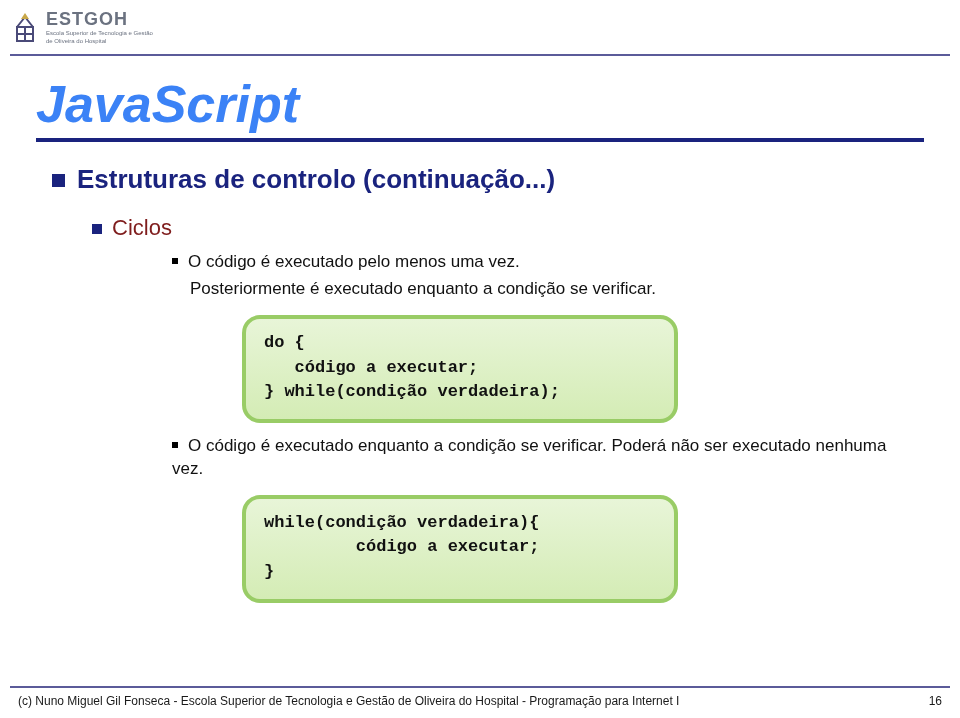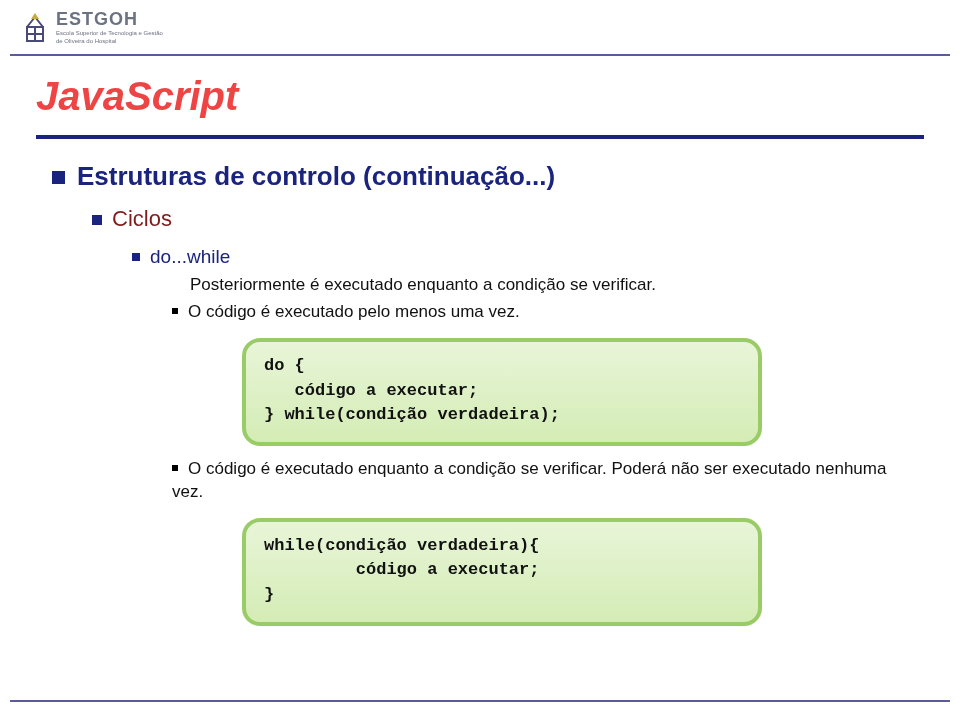--- a/index.html
+++ b/index.html
@@ -8,21 +8,21 @@
     height: 718px;
     background: #fff;
     font-family: Arial, Helvetica, sans-serif;
     position: relative;
     overflow: hidden;
   }
   .header {
     height: 54px;
     display: flex;
     align-items: center;
-    padding-left: 20px;
+    padding-left: 10px;
   }
   .logo {
     display: flex;
     align-items: center;
     gap: 6px;
   }
   .logo-mark {
     width: 30px;
     height: 38px;
     display: flex;
@@ -47,37 +47,37 @@
   }
   .divider-top {
     height: 2px;
     background: #5b5b99;
     margin: 0 10px;
   }
   .title {
     font-family: "Comic Sans MS", cursive, sans-serif;
     font-style: italic;
     font-weight: bold;
-    font-size: 40px;
-    color: #ef4444;
-    padding: 18px 0 16px 36px;
+    font-size: 52px;
+    color: #3b82f6;
+    padding: 18px 0 4px 36px;
   }
   .title-underline {
     height: 4px;
     background: #1a237e;
     margin: 0 36px 0 36px;
   }
   .content {
     padding: 22px 40px 0 52px;
   }
   .h1 {
     font-size: 26px;
     font-weight: bold;
     color: #1a237e;
-    margin-bottom: 14px;
+    margin-bottom: 20px;
   }
   .h1-bullet {
     display: inline-block;
     width: 13px;
     height: 13px;
     background: #1a237e;
     margin-right: 12px;
     vertical-align: 1px;
   }
   .h2 {
@@ -119,21 +119,21 @@
   .body-bullet {
     display: inline-block;
     width: 6px;
     height: 6px;
     background: #000;
     margin-right: 10px;
     vertical-align: 3px;
   }
   .code-box {
     margin: 14px 0 10px 190px;
-    width: 520px;
+    width: 436px;
     border: 4px solid #99cc66;
     border-radius: 18px;
     background: linear-gradient(#e8f5d8, #d4ecb5);
     padding: 12px 32px 14px 18px;
     font-family: "Courier New", Courier, monospace;
     font-weight: bold;
     font-size: 17px;
     color: #111;
     line-height: 1.45;
     white-space: pre;
@@ -185,36 +185,37 @@
 <div class="title-underline"></div>
 
 <div class="content">
   <div class="h1">
     <span class="h1-bullet"></span><span>Estruturas de controlo (continuação...)</span>
   </div>
   <div class="h2">
     <span class="h2-bullet"></span><span>Ciclos</span>
   </div>
 
-  <div class="h3">
-    <span class="h3-bullet"></span><span>do...while</span>
+  <div class="body-text">
+    <span class="body-bullet"></span><span>O código é executado pelo menos uma vez.</span>
   </div>
   <div class="body-text" style="margin-left:138px; text-indent:-18px; padding-left:18px; max-width:640px;">
     <span>Posteriormente é executado enquanto a condição se verificar.</span>
-  </div>
-  <div class="body-text">
-    <span class="body-bullet"></span><span>O código é executado pelo menos uma vez.</span>
   </div>
   <div class="code-box">do {
    código a executar;
 } while(condição verdadeira);</div>
 
   <div class="body-text" style="max-width:720px;margin-top:12px;">
     <span class="body-bullet"></span><span>O código é executado enquanto a condição se verificar. Poderá não ser executado nenhuma vez.</span>
   </div>
   <div class="code-box">while(condição verdadeira){
          código a executar;
 }</div>
 </div>
 
 <div class="footer">
   <div class="footer-line"></div>
+  <div class="footer-text">
+    <span>(c) Nuno Miguel Gil Fonseca  -  Escola Superior de Tecnologia e Gestão de Oliveira do Hospital  -  Programação para Internet I</span>
+    <span>16</span>
+  </div>
 </div>
 
 </body></html>

